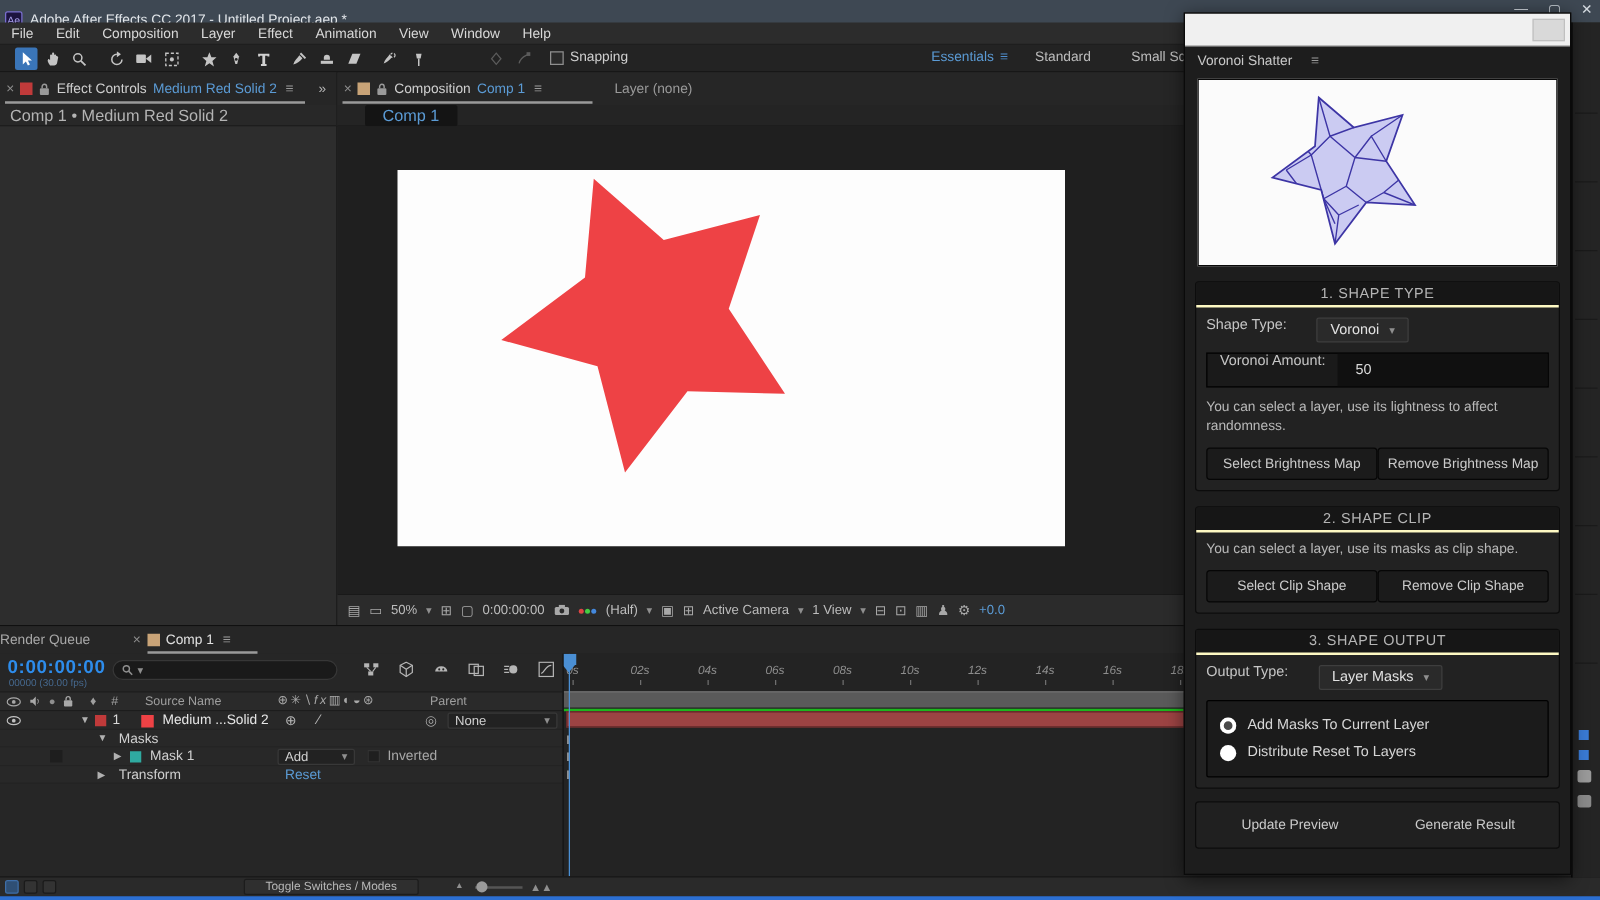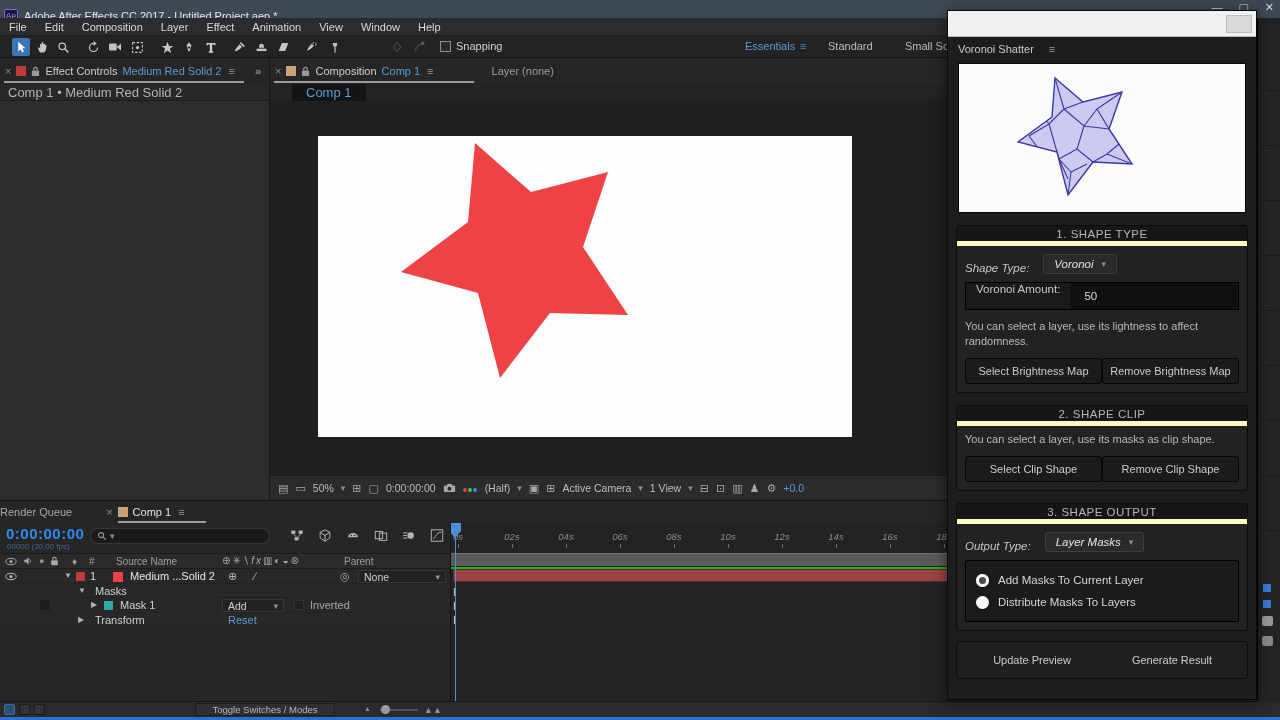--- a/index.html
+++ b/index.html
@@ -81,23 +81,23 @@
   .sliver { position:absolute; left:1257px; top:18px; width:23px; height:684px; background:#242424; border-left:1px solid #000; }
   .sliver i { position:absolute; left:2px; width:18px; height:1px; background:#1a1a1a; }
 
   
   .fw { position:absolute; left:947px; top:10px; width:310px; height:690px; background:#1d1d1d; border:1px solid #0a0a0a; box-shadow:0 3px 14px rgba(0,0,0,.55); z-index:10; }
   .fw-titlebar { height:26px; background:#f0f0f0; border-bottom:1px solid #b9b9b9; position:relative; }
   .fw-titlebtn { position:absolute; right:4px; top:4px; width:26px; height:18px; background:#d9d9d9; border:1px solid #c0c0c0; }
   .fw-header { height:24px; display:flex; align-items:center; padding-left:10px; color:#c9c9c9; gap:8px; }
   .preview { margin:2px 10px 0 10px; height:150px; background:#fbfbfb; border:1px solid #090909; }
   .sect { margin:12px 8px 0 8px; background:#222222; border:1px solid #0c0c0c; border-radius:3px; }
-  .sect-head { height:20px; background:#161616; border-bottom:5px solid #fef9c3; display:flex; align-items:center; justify-content:center; color:#b5b5b5; font-size:11.5px; letter-spacing:.5px; }
+  .sect-head { height:20px; background:#161616; border-bottom:2px solid #fef9c3; display:flex; align-items:center; justify-content:center; color:#b5b5b5; font-size:11.5px; letter-spacing:.5px; }
   .sect-body { padding:8px; }
-  .form-row { display:flex; align-items:flex-end; gap:14px; margin-bottom:8px; color:#c6c6c6; font-size:11.5px;font-style:italic; }
+  .form-row { display:flex; align-items:flex-start; gap:24px; margin-bottom:8px; color:#c6c6c6; font-size:11.5px; }
   .dd-btn { background:#2a2a2a; border:1px solid #3e3e3e; border-radius:2px; color:#e2e2e2; padding:3px 10px; display:inline-flex; gap:8px; align-items:center; font-size:11.5px; }
   .amount-box { display:flex; border:1px solid #000; background:#1a1a1a; height:28px; margin-bottom:9px; }
   .amount-box label { padding:0 10px; color:#c6c6c6; font-size:11.5px; }
   .amount-val { flex:1; align-self:stretch; background:#101010; color:#dadada; display:flex; align-items:center; padding-left:14px; font-size:11.5px; }
   .hint { color:#b9b9b9; font-size:11px; line-height:15px; margin:2px 0 9px 0; }
   .btn-row { display:flex; }
   .btn-row .vbtn { flex:1; }
   .vbtn { background:#1b1b1b; border:1px solid #060606; border-radius:3px; color:#cbcbcb; height:26px; display:flex; align-items:center; justify-content:center; font-size:11px; }
   .radio-box { border:1px solid #000; background:#1b1b1b; border-radius:2px; padding:8px 10px; }
   .radio-row { display:flex; align-items:center; gap:9px; height:22px; color:#d6d6d6; font-size:11.5px; }
@@ -539,21 +539,21 @@
               <span class="caret">▾</span>
             </span>
         </div>
         <div class="radio-box">
           <div class="radio-row">
             <span class="rdo on"></span>
             <span>Add Masks To Current Layer</span>
           </div>
           <div class="radio-row">
             <span class="rdo"></span>
-            <span>Distribute Masks To Layers</span>
+            <span>Distribute Reset To Layers</span>
           </div>
         </div>
       </div>
     </div>
 
     <div class="fw-footer">
       <div class="vbtn">Update Preview</div>
       <div class="vbtn">Generate Result</div>
     </div>
   </div>

